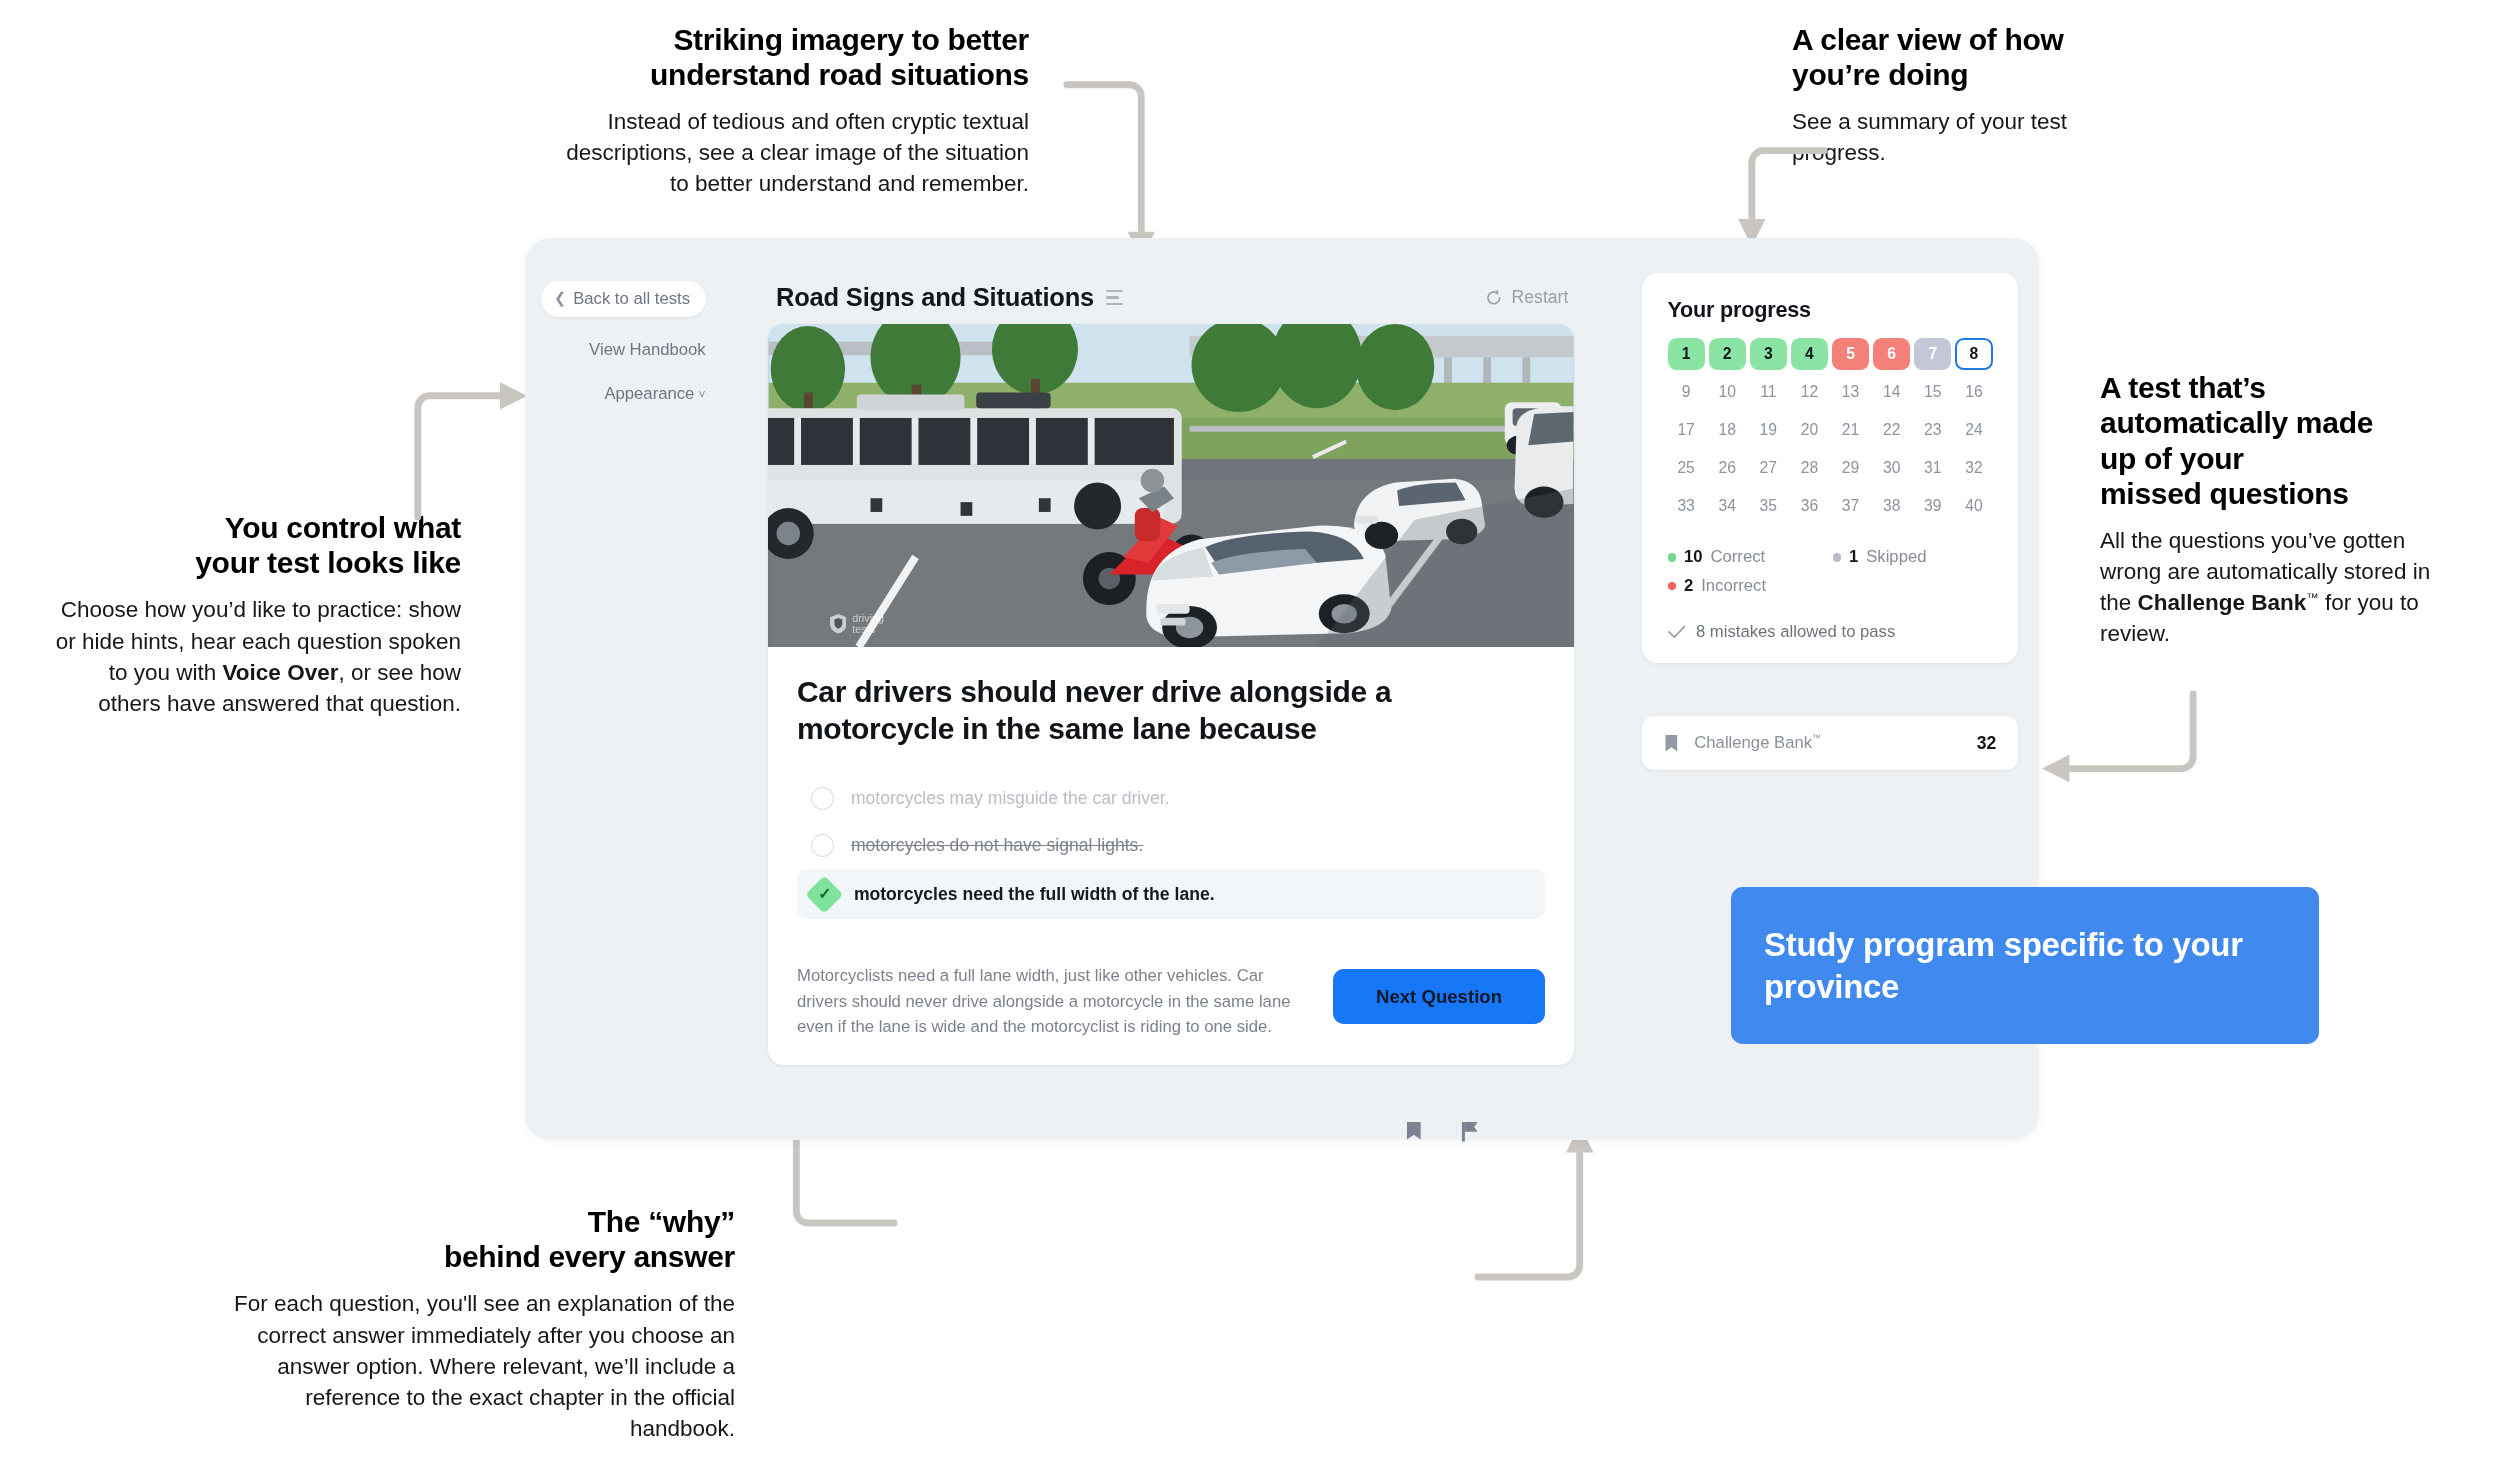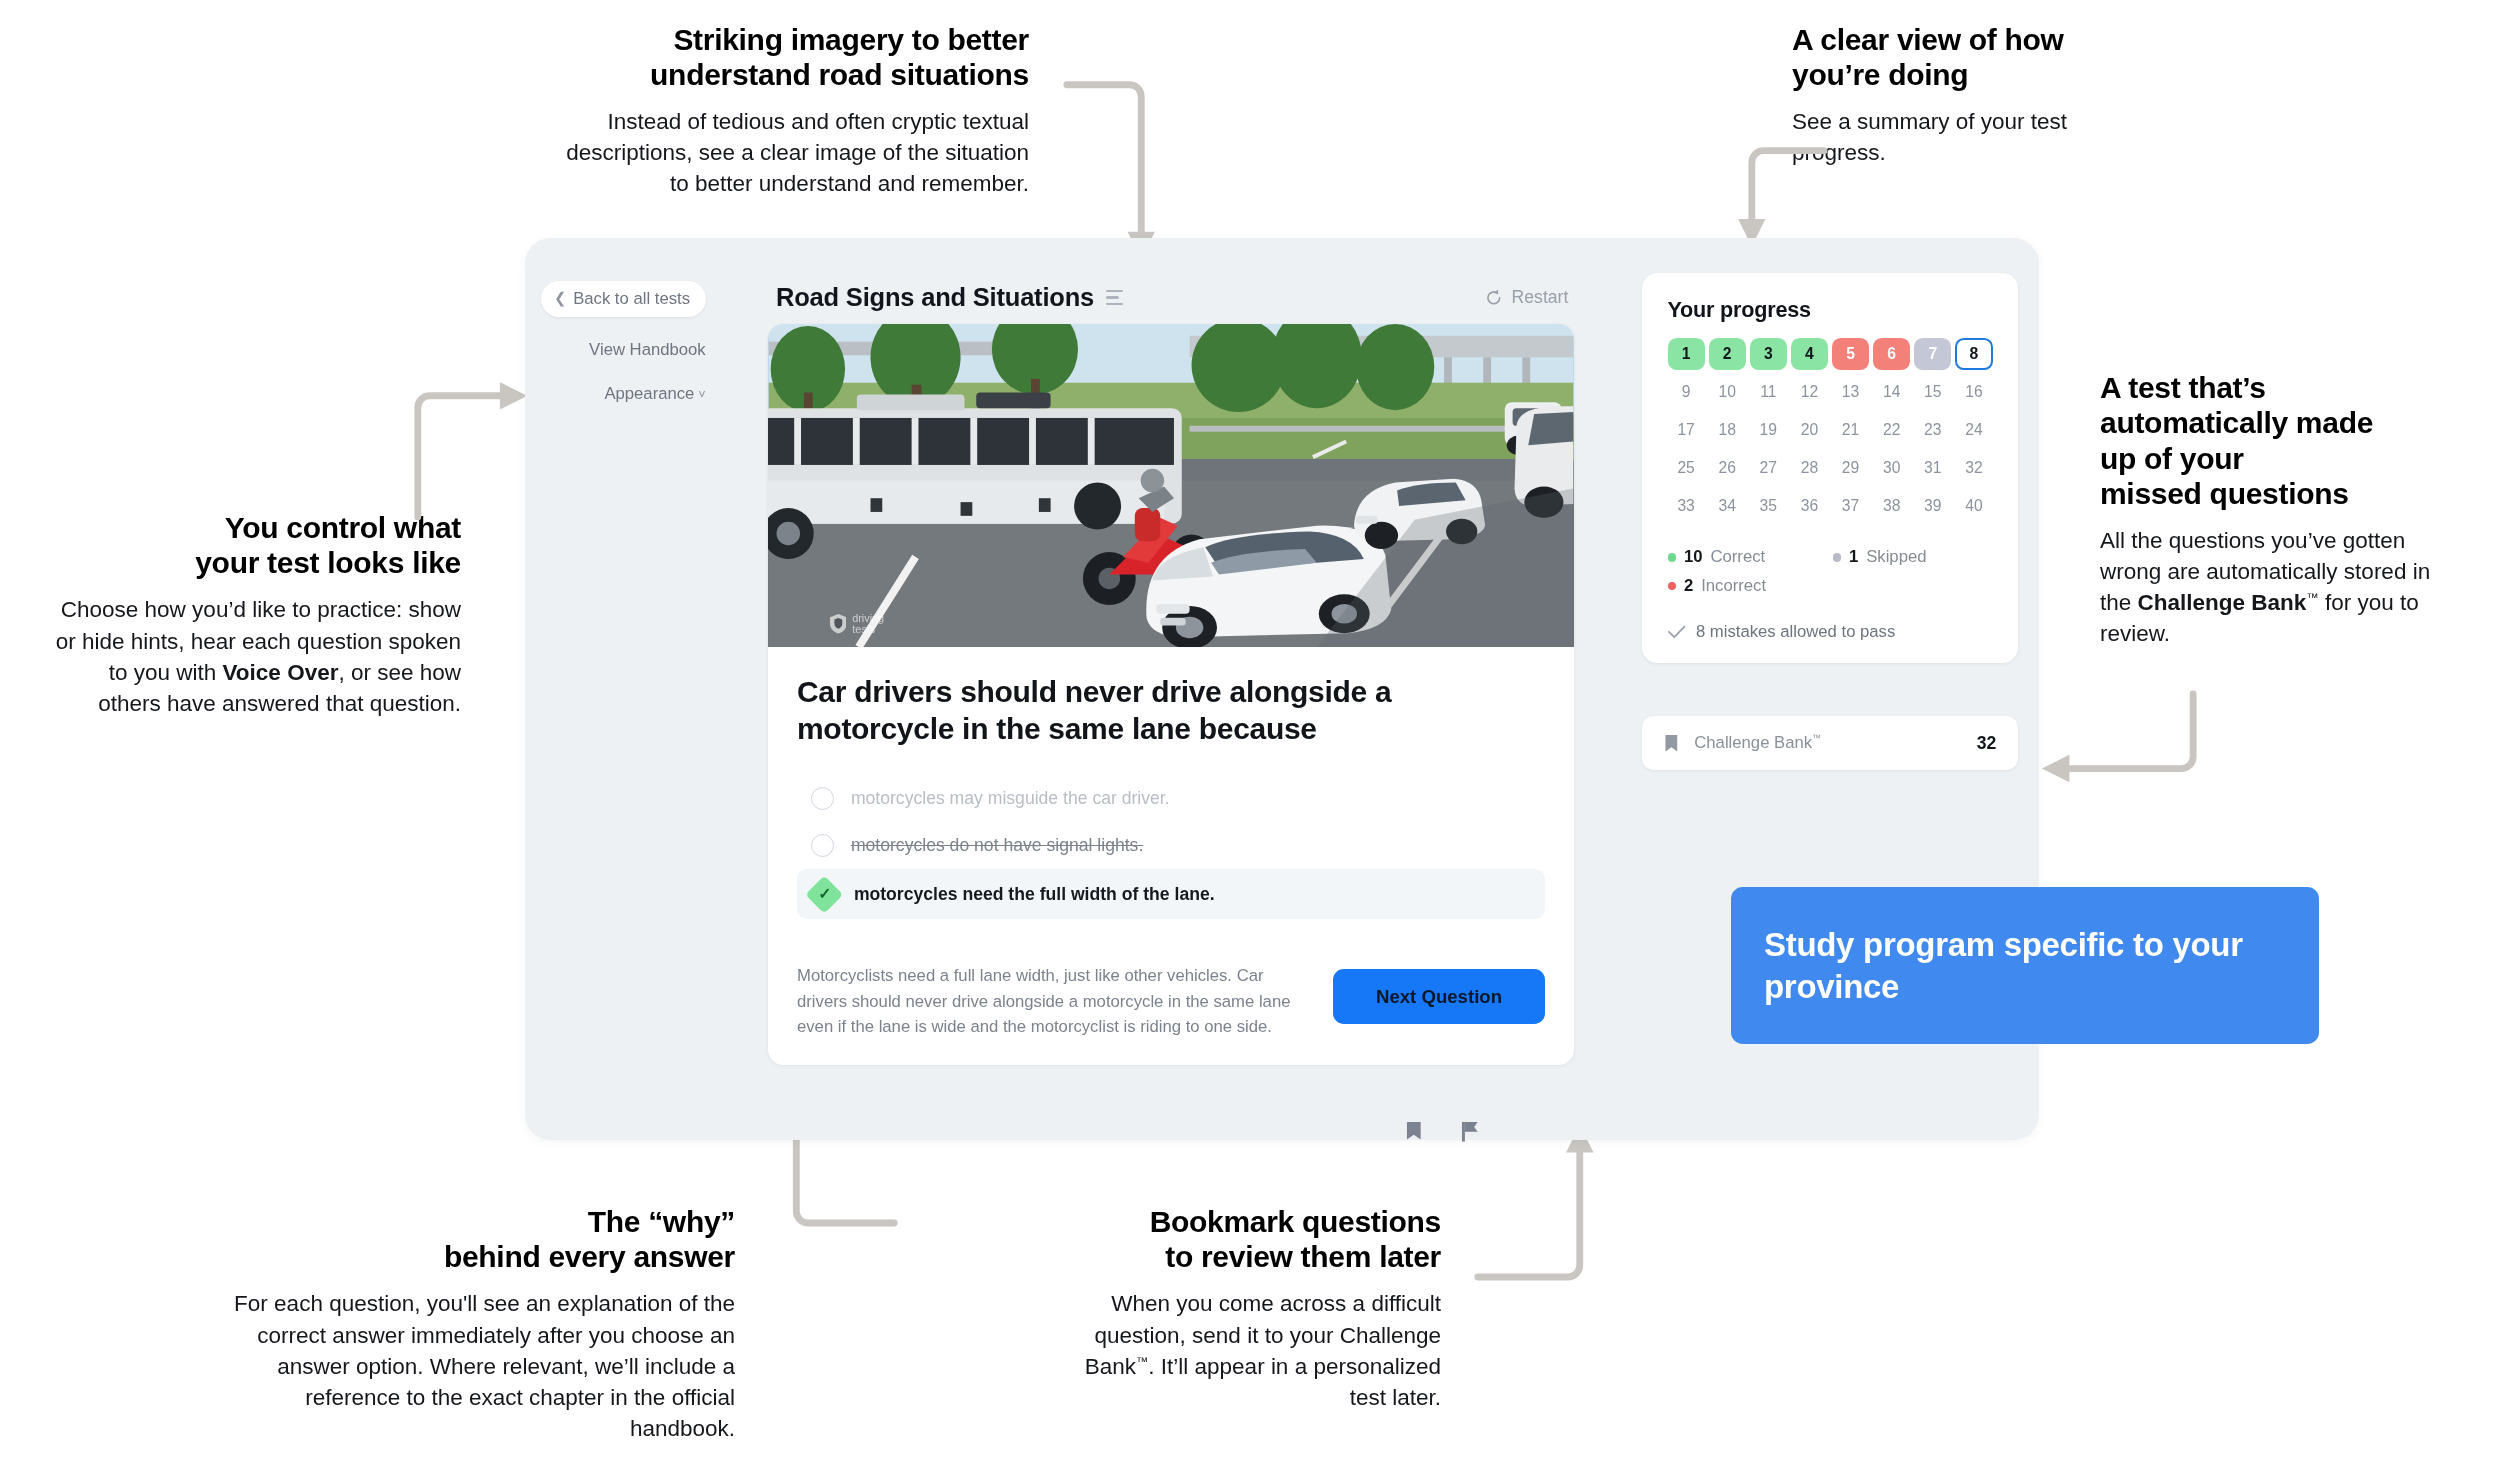--- a/index.html
+++ b/index.html
@@ -235,25 +235,20 @@
 missed questions</div>
     <div class="ann-body"><span>All the questions you’ve gotten wrong are automatically stored in the </span><b>Challenge Bank</b><sup class="tm">™</sup><span> for you to review.</span></div>
   </div>
 
   <div class="ann ta-right" style="left:225px; top:1204px; width:510px;">
     <div class="ann-title" style="white-space:pre-line;">The “why”
 behind every answer</div>
     <div class="ann-body">For each question, you'll see an explanation of the correct answer immediately after you choose an answer option. Where relevant, we’ll include a reference to the exact chapter in the official handbook.</div>
   </div>
 
-  <div class="ann ta-right" style="left:1049px; top:1204px; width:392px;">
-    <div class="ann-title" style="white-space:pre-line;">Bookmark questions
-to review them later</div>
-    <div class="ann-body"><span>When you come across a difficult question, send it to your Challenge Bank</span><sup class="tm">™</sup><span>. It’ll appear in a personalized test later.</span></div>
-  </div>
 
   <svg class="arrow" style="left:1059px; top:59px; width:235px; height:216px;" viewBox="0 0 240 220">
     <path d="M8 26 H 72 a12 12 0 0 1 12 12 V 178" fill="none" stroke="#c9c6c2" stroke-width="7" stroke-linecap="round"></path>
     <path d="M84 204 L70 176 H98 Z" fill="#c9c6c2"></path>
   </svg>
 
   <svg class="arrow" style="left:1656px; top:137px; width:176px; height:127px;" viewBox="0 0 180 130">
     <path d="M172 14 H 110 a12 12 0 0 0 -12 12 V 86" fill="none" stroke="#c9c6c2" stroke-width="7" stroke-linecap="round"></path>
     <path d="M98 112 L84 84 H112 Z" fill="#c9c6c2"></path>
   </svg>

